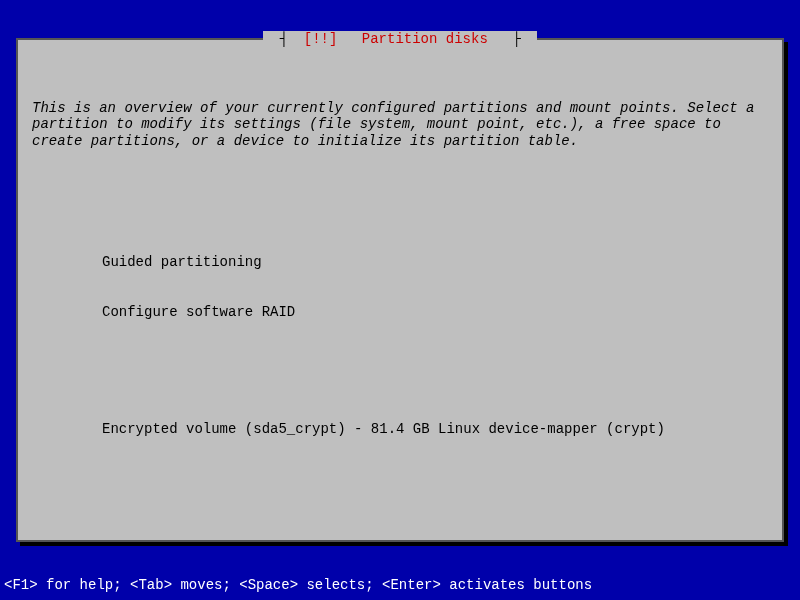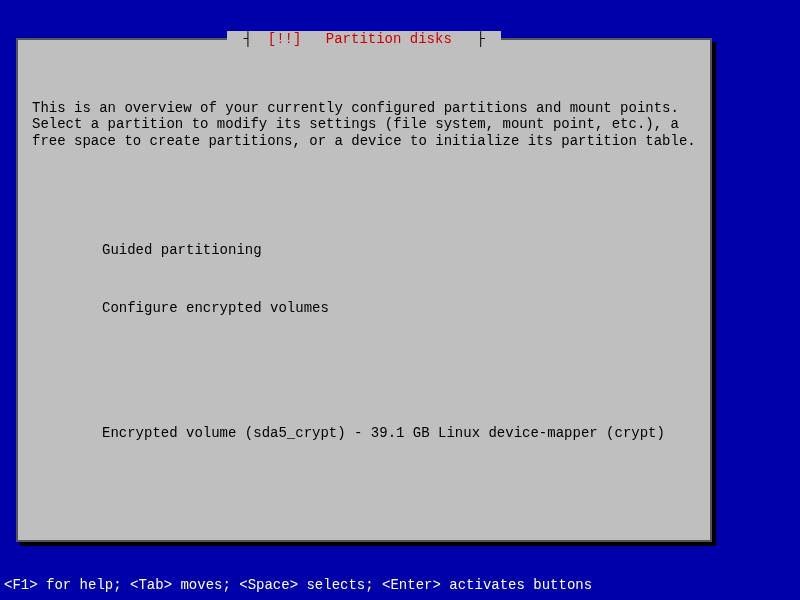--- a/index.html
+++ b/index.html
@@ -11,21 +11,21 @@
     width: 800px;
     height: 600px;
     overflow: hidden;
     position: relative;
     color: #cccccc;
   }
   .dialog {
     position: absolute;
     left: 16px;
     top: 38px;
-    width: 696px;
+    width: 768px;
     height: 504px;
     background: #bfbfbf;
     border: 2px solid #555;
     box-shadow: 4px 4px 0 #000;
   }
   .title-row {
     position: absolute;
     top: -9px;
     left: 0;
     width: 100%;
@@ -37,24 +37,25 @@
   }
   .title-deco { color: #000; }
   .title-text { color: #cc0000; }
   .inner {
     padding: 26px 14px 14px 14px;
     color: #000;
     white-space: pre;
   }
   .desc {
     white-space: pre-wrap;
-    margin-bottom: 0;
+    margin-bottom: 20px;
+    font-style: italic;
   }
   .menu-block { margin-left: 70px; }
-  .menu-item { display: block; margin-top: 8px; }
+  .menu-item { display: block; }
   .spacer { height: 16px; }
   .help-bar {
     position: absolute;
     left: 0;
     bottom: 6px;
     width: 100%;
     color: #fff;
     padding-left: 4px;
     white-space: pre;
   }
@@ -66,24 +67,24 @@
   <div class="title-row">
     <span>
       <span class="title-deco">┤</span><span class="title-text">[!!]</span><span class="title-text"> Partition disks </span><span class="title-deco">├</span>
     </span>
   </div>
   <div class="inner">
     <div class="desc">This is an overview of your currently configured partitions and mount points. Select a partition to modify its settings (file system, mount point, etc.), a free space to create partitions, or a device to initialize its partition table.</div>
 
     <div class="menu-block">
       <span class="menu-item">Guided partitioning</span>
-      <span class="menu-item">Configure encrypted volumes</span>
+      <span class="menu-item">Configure software RAID</span>
       <div class="spacer"></div>
 
-      <span class="menu-item">Encrypted volume (sda5_crypt) - 39.1 GB Linux device-mapper (crypt)</span>
+      <span class="menu-item">Encrypted volume (sda5_crypt) - 81.4 GB Linux device-mapper (crypt)</span>
       
       
       
       
       
       
       
       
       
 

